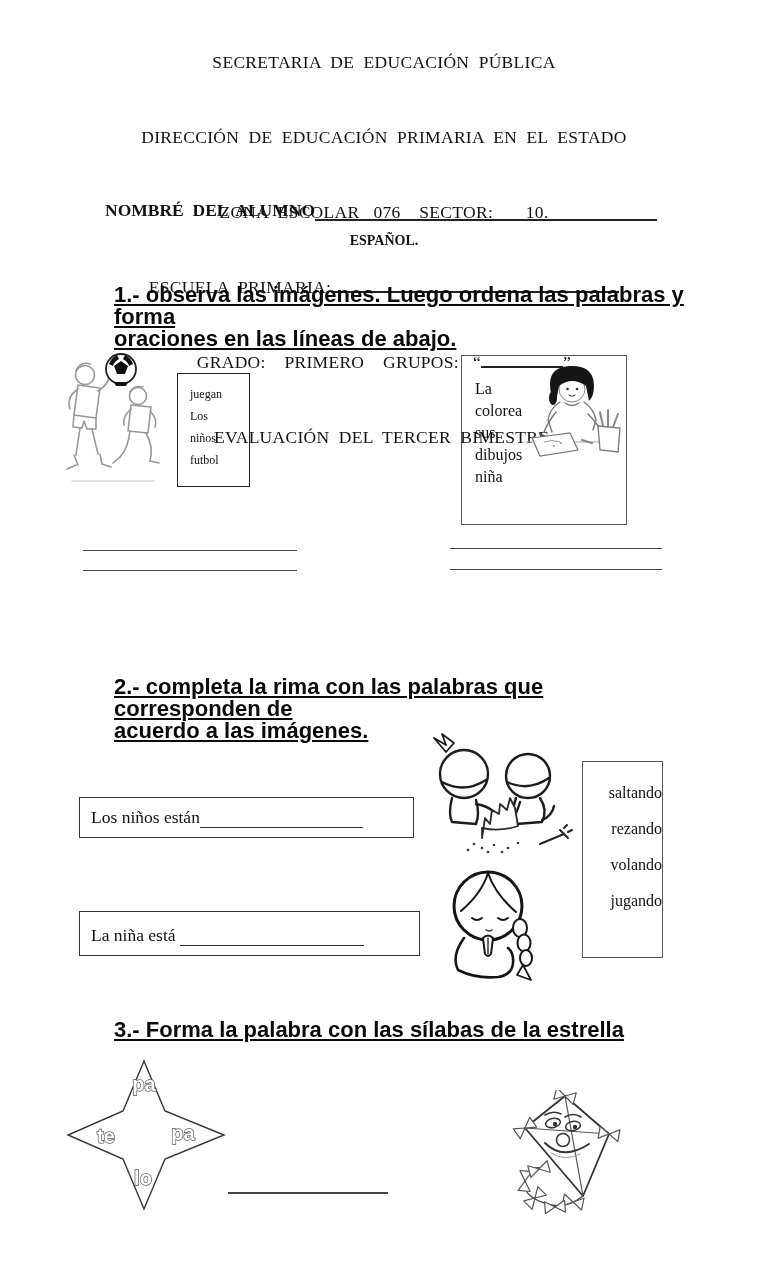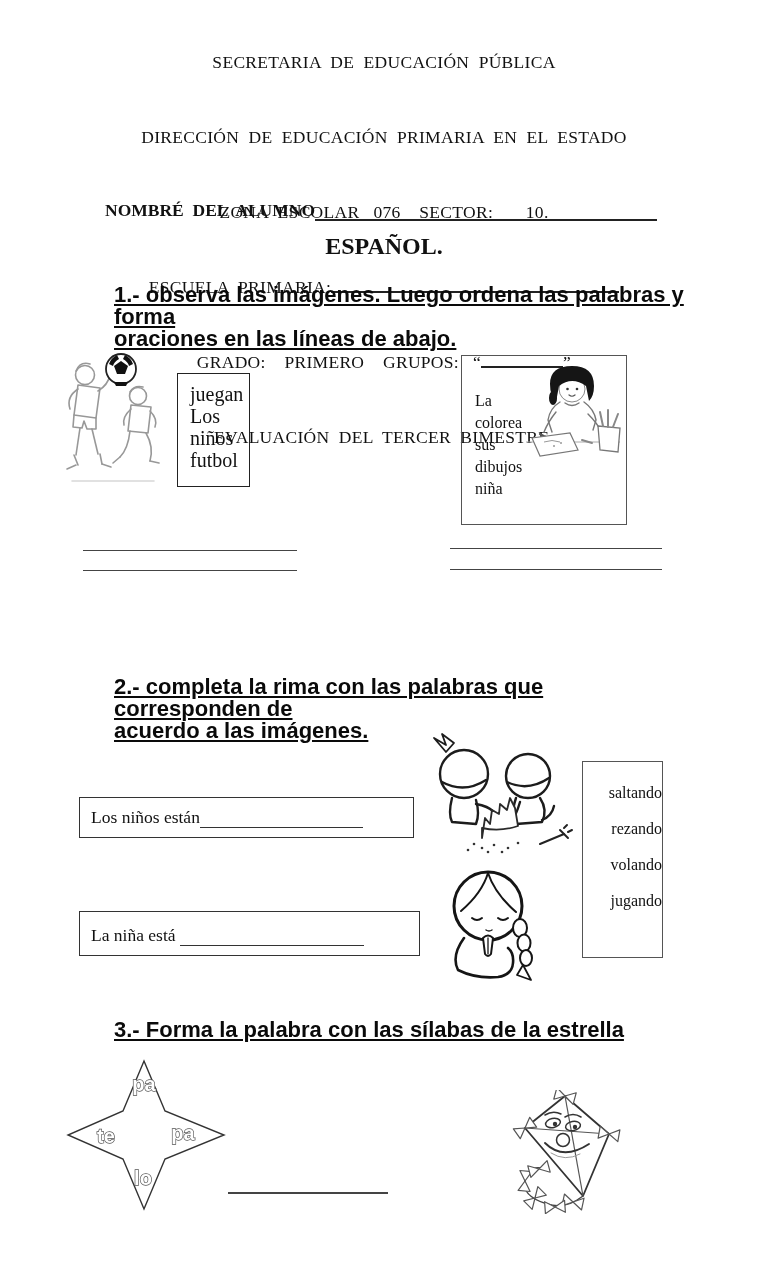--- a/index.html
+++ b/index.html
@@ -8,29 +8,29 @@
   .abs{position:absolute;}
   
   .hdr{left:0;right:0;top:42;text-align:center;font-size:17.5px;line-height:25px;
        letter-spacing:.3px;white-space:pre-wrap;}
   .hdr .row{height:25px;}
   .blankline{display:inline-block;border-bottom:2px solid #222;height:14px;vertical-align:baseline;}
   
   .namerow{left:105px;top:200px;width:552px;display:flex;align-items:flex-end;
            font-weight:bold;font-size:17.5px;white-space:pre-wrap;}
   .namerow .blank{flex:1;border-bottom:2px solid #222;height:16px;}
-  .title{left:0;right:0;top:233px;text-align:center;font-weight:bold;font-size:24px;}
+  .title{left:0;right:0;top:233px;text-align:center;font-weight:bold;font-size:14px;}
   
   .instr{left:114px;width:580px;font-weight:bold;font-size:22px;line-height:22px;
          font-family:"Liberation Sans", sans-serif;color:#0a0a0a;text-decoration:underline;}
   
   .wordbox1{left:177px;top:373px;width:73px;height:114px;border:1.5px solid #222;
-            font-size:20px;line-height:22px;padding:9px 0 16px 12px;box-sizing:border-box;}
+            font-size:12px;line-height:22px;padding:9px 0 16px 12px;box-sizing:border-box;}
   .bigbox{left:461px;top:355px;width:166px;height:170px;border:1.5px solid #555;box-sizing:border-box;}
-  .bigbox .words{position:absolute;left:13px;top:22px;font-size:16px;line-height:22px;margin-top:12px;}
+  .bigbox .words{position:absolute;left:13px;top:22px;font-size:16px;line-height:22px;}
   .ansline{border-top:1.6px solid #444;height:0;}
   
   .bankbox{left:582px;top:761px;width:81px;height:197px;border:1.5px solid #555;box-sizing:border-box;
            padding:22px 0 0 9px;font-size:16px;text-align:right;}
   .bankbox .w{margin-bottom:18px;}
   .promptbox{border:1.5px solid #333;box-sizing:border-box;display:flex;align-items:flex-end;
              font-size:17.5px;padding:0 0 9px 11px;white-space:pre-wrap;}
   .promptbox .blank{border-bottom:1.6px solid #333;height:14px;display:inline-block;}
   
   .syll{font-family:"Liberation Sans", sans-serif;font-weight:bold;font-size:20px;

